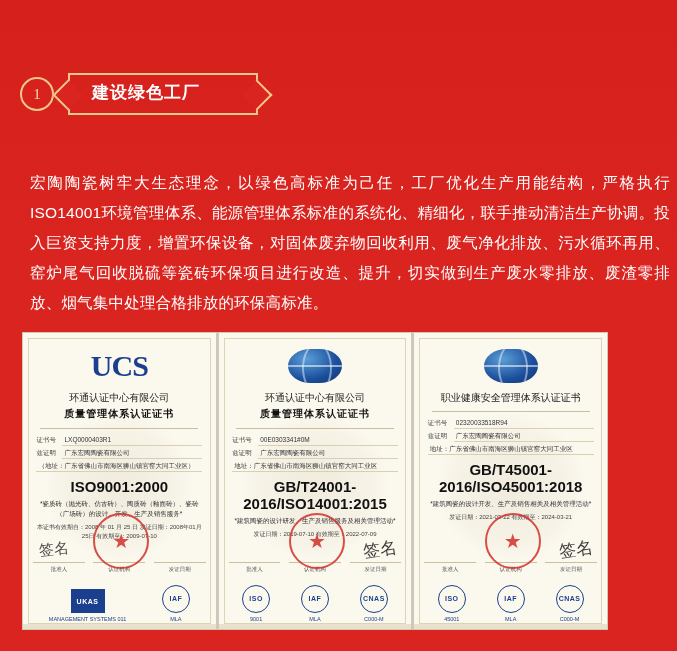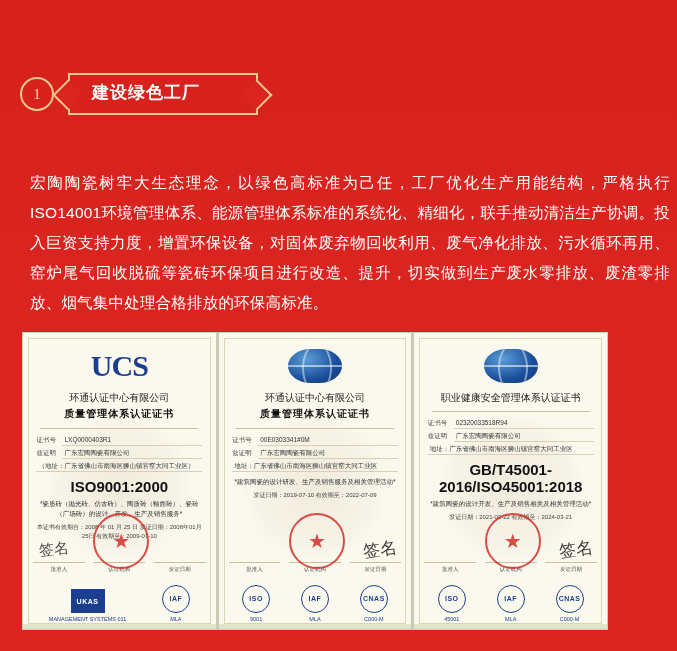--- a/index.html
+++ b/index.html
@@ -448,20 +448,21 @@
           <span class="cert-field-value">00E0303341#0M</span>
         </div>
         <div class="cert-field-row">
           <span class="cert-field-label">兹证明</span>
           <span class="cert-field-value">广东宏陶陶瓷有限公司</span>
         </div>
         <div class="cert-field-row">
           <span class="cert-field-value">地址：广东省佛山市南海区狮山镇官窑大同工业区</span>
         </div>
       </div>
+      <div class="cert-std">GB/T24001-2016/ISO14001:2015</div>
       <div class="cert-scope">*建筑陶瓷的设计研发、生产及销售服务及相关管理活动*</div>
       <div class="cert-dates">发证日期：2019-07-10    有效期至：2022-07-09</div>
       <div class="cert-sign">签名</div>
       <div class="cert-seal">★</div>
       <div class="cert-boxes">
         <div class="cert-box">批准人</div>
         <div class="cert-box">认证机构</div>
         <div class="cert-box">发证日期</div>
       </div>
       <div class="cert-footer">

